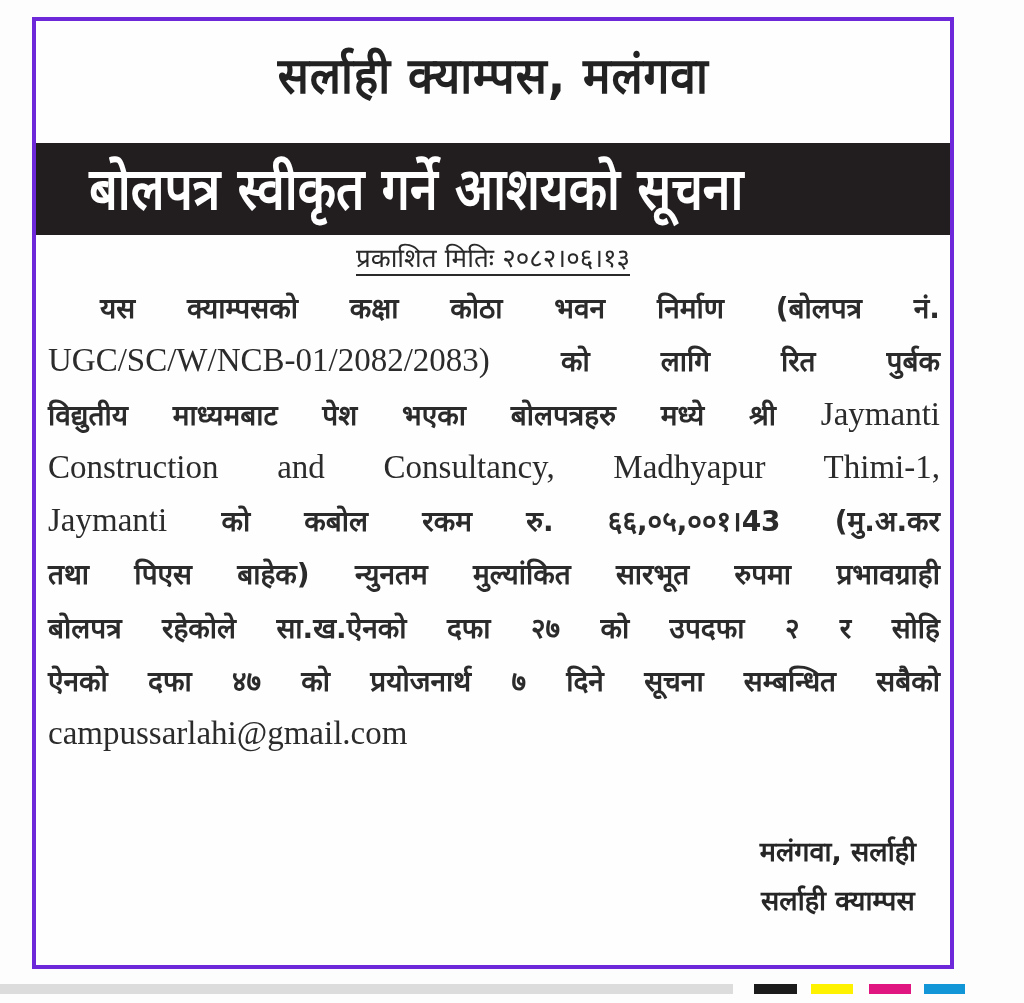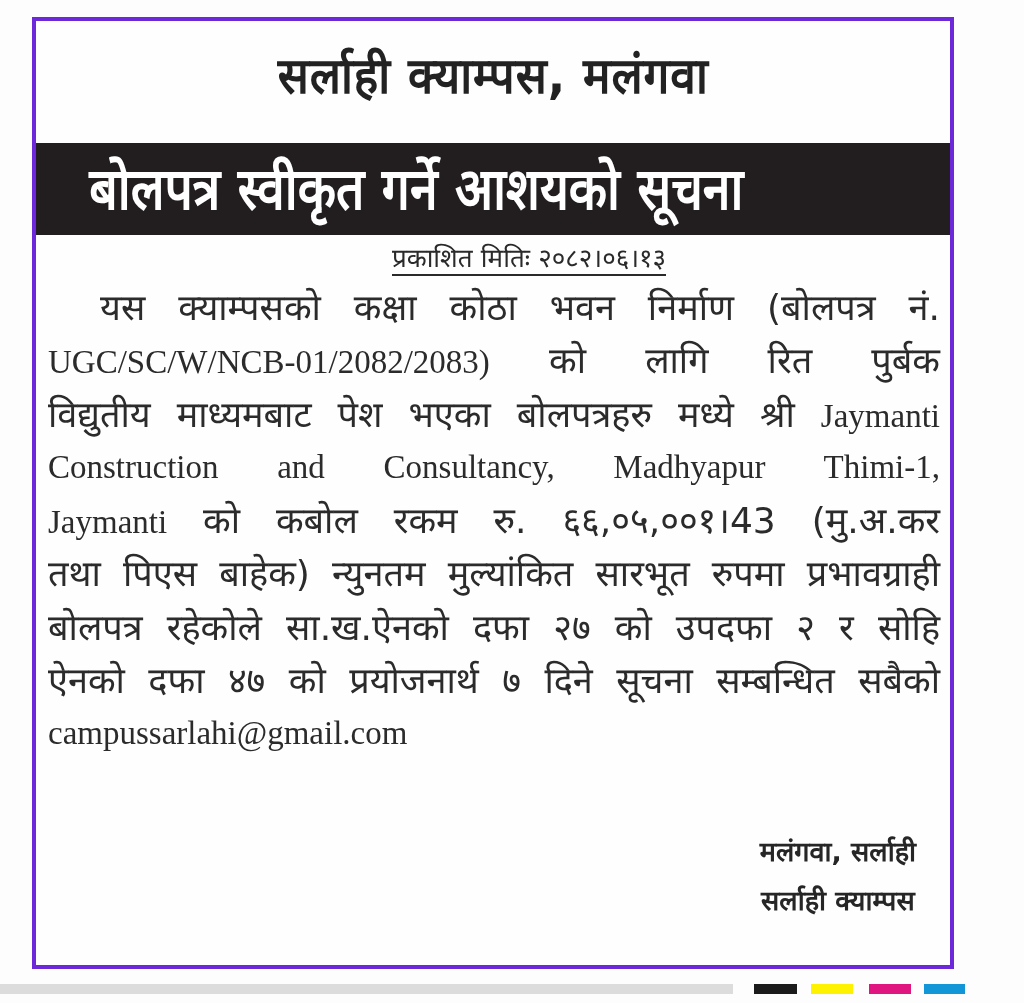--- a/index.html
+++ b/index.html
@@ -66,21 +66,20 @@
     }
     .pub-date {
       position: absolute;
       top: 218px;
       left: 0;
       width: 914px;
       text-align: center;
       font-family: "DejaVu Sans", "Liberation Sans", sans-serif;
       font-size: 26px;
       color: #2a2a2a;
-      margin-left: 36px;
     }
     .pub-date span.inner {
       border-bottom: 2px solid #2a2a2a;
       padding-bottom: 1px;
     }
     .body-text {
       position: absolute;
       left: 12px;
       top: 260px;
       width: 892px;
@@ -98,21 +97,22 @@
       overflow: visible;
     }
     .body-text .line.first {
       padding-left: 52px;
     }
     .body-text .line.last {
       text-align-last: left;
     }
     .dev {
       font-family: "DejaVu Sans", "Liberation Sans", sans-serif;
-      font-size: 36px;
+      font-size: 28px;
+      font-weight: bold;
     }
     .signature {
       position: absolute;
       right: 34px;
       top: 806px;
       text-align: center;
       font-family: "DejaVu Sans", "Liberation Sans", sans-serif;
       font-weight: bold;
       font-size: 27px;
       line-height: 49px;

